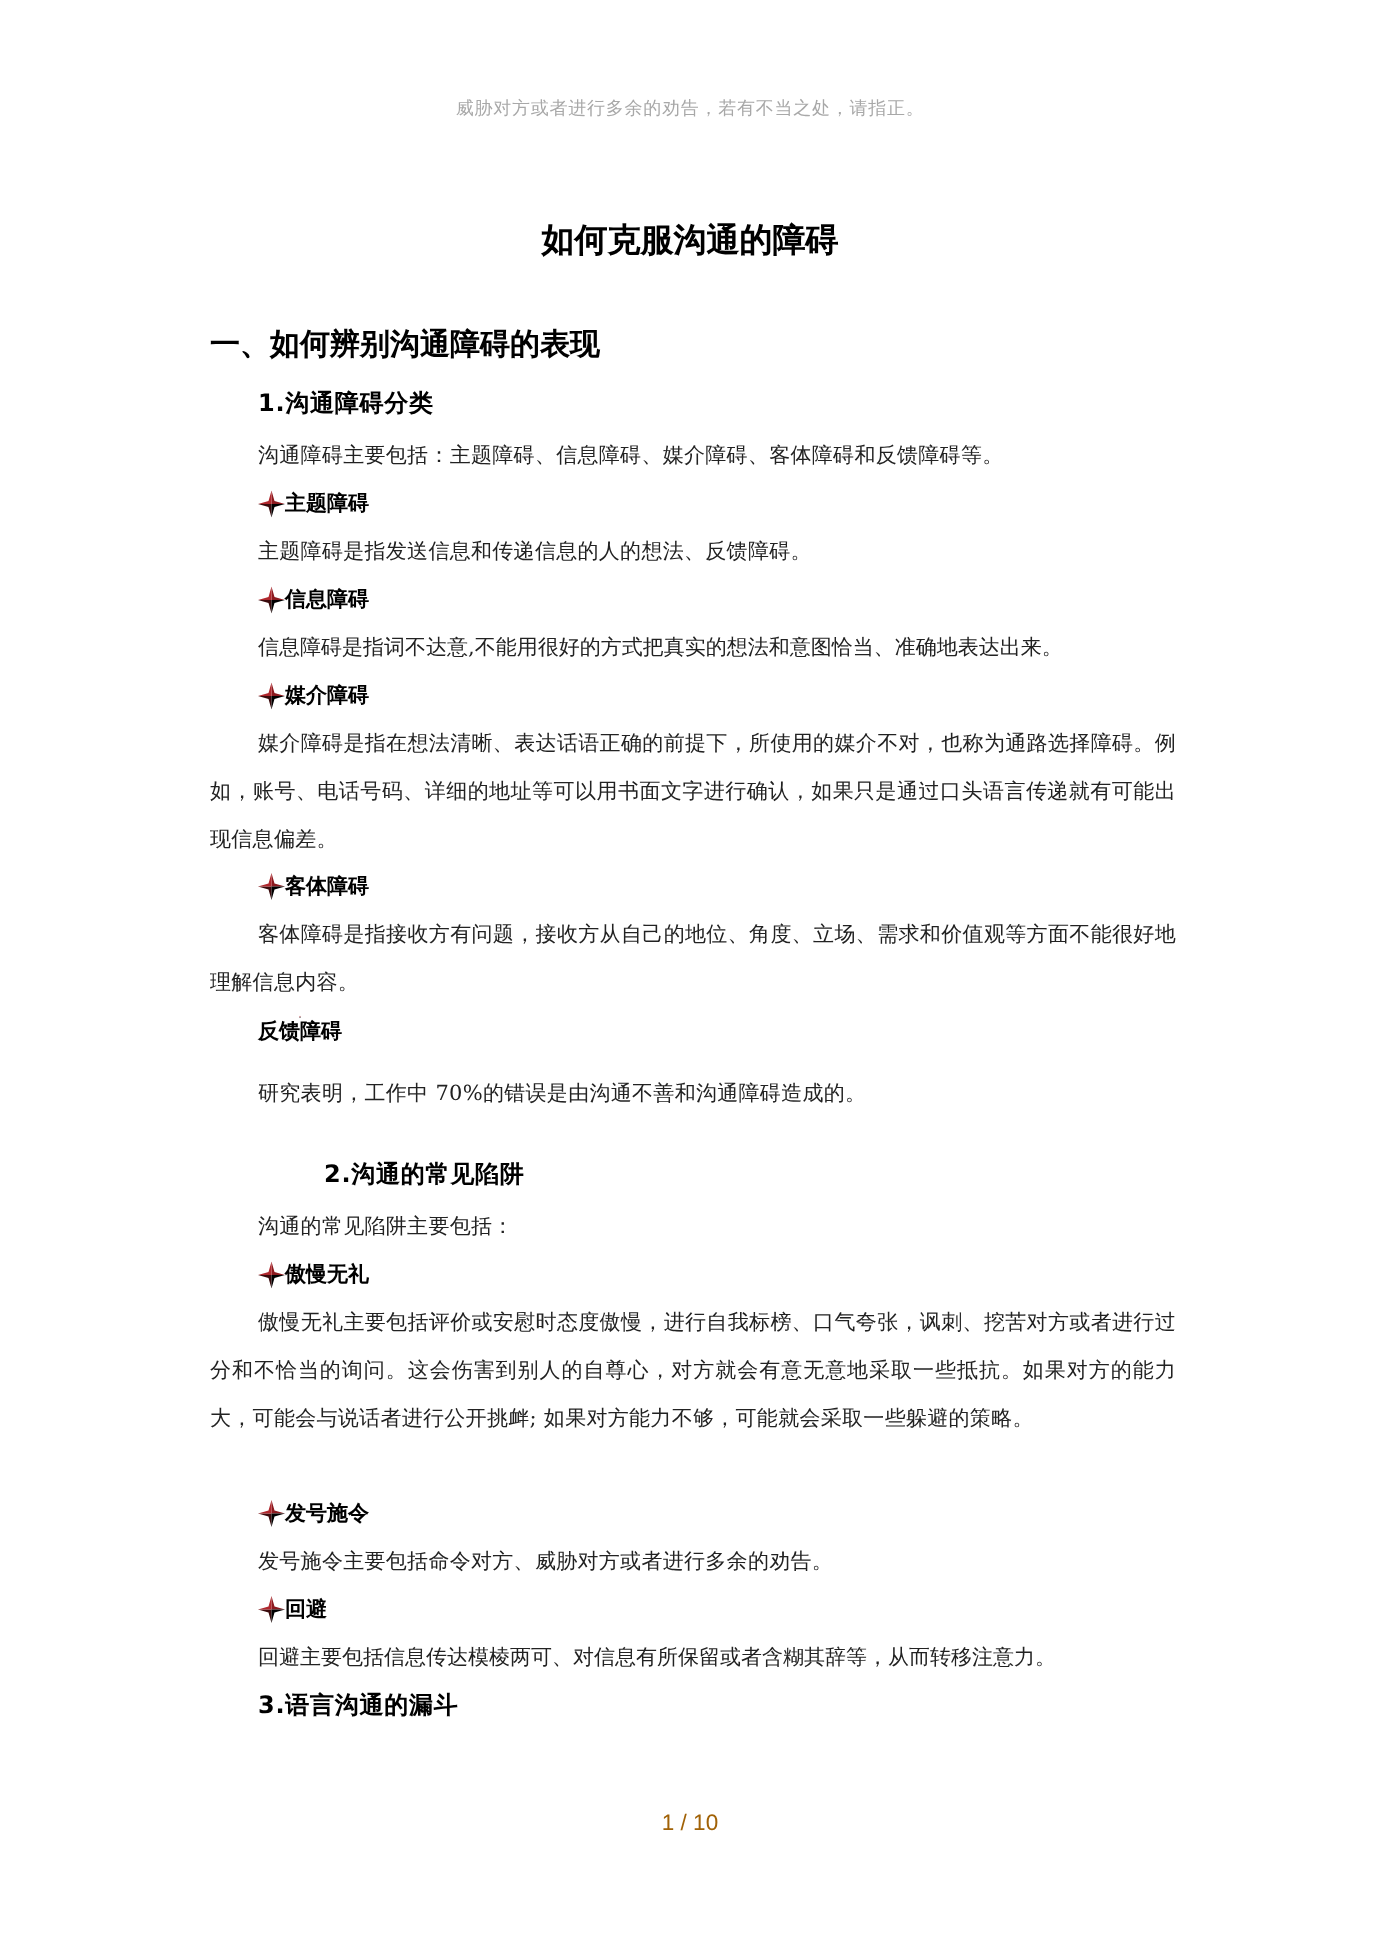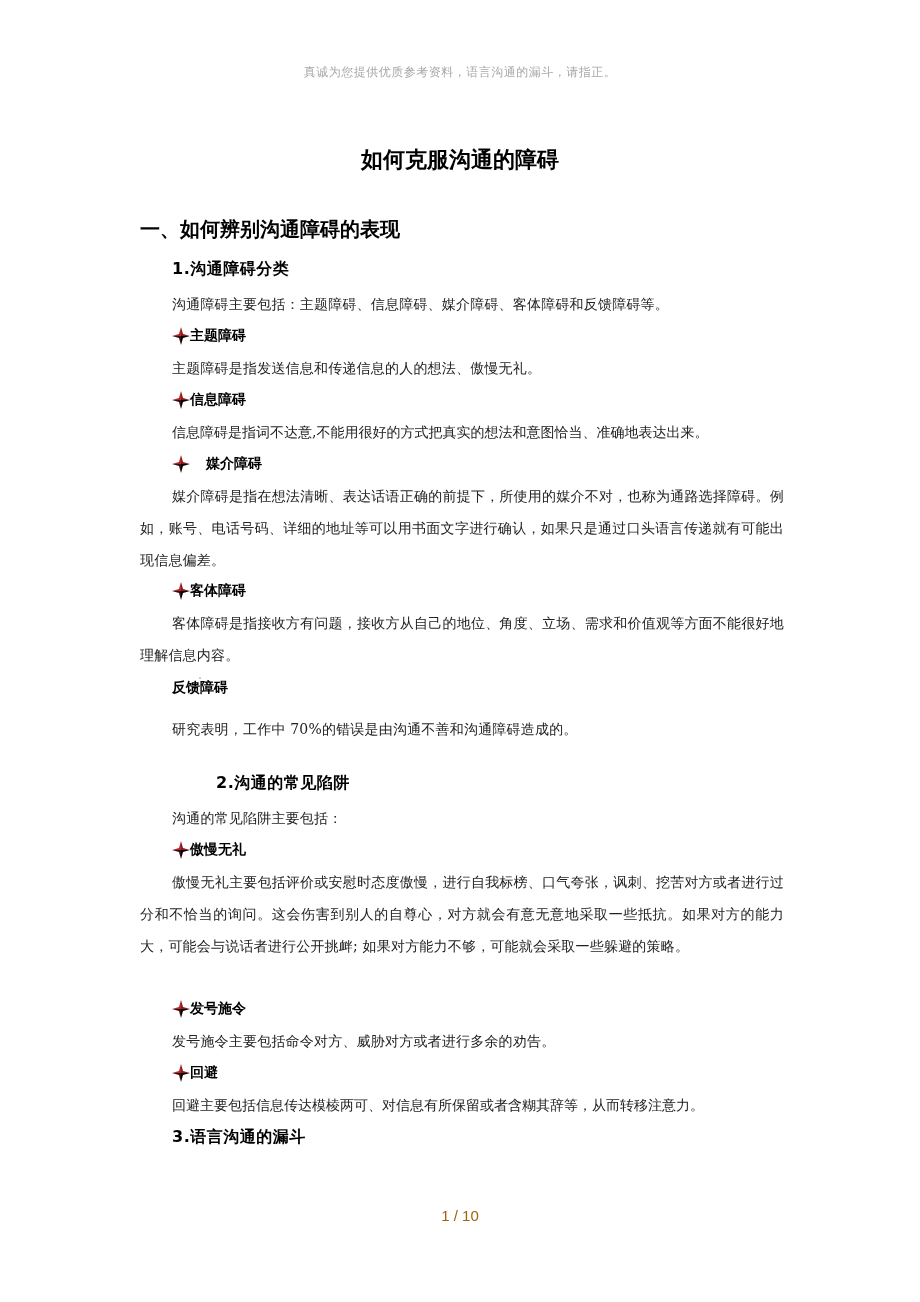--- a/index.html
+++ b/index.html
@@ -103,52 +103,52 @@
       font-family: "Liberation Sans", "DejaVu Sans", sans-serif;
       font-size: 15px;
       color: #a16207;
     }
   </style>
 </head>
 <body>
 
 <div class="page">
 
-  <div class="watermark">真诚为您提供优质参考资料，语言沟通的漏斗，请指正。</div>
+  <div class="watermark">威胁对方或者进行多余的劝告，若有不当之处，请指正。</div>
 
   <div class="doc-title">如何克服沟通的障碍</div>
 
   <div class="h1">一、如何辨别沟通障碍的表现</div>
 
   <div class="h2" style="top:259px;">1.沟通障碍分类</div>
   <div class="para" style="top:288px;">沟通障碍主要包括：主题障碍、信息障碍、媒介障碍、客体障碍和反馈障碍等。</div>
 
   <div class="bullet-row" style="top:326px;">
     <svg class="bullet-icon" viewBox="0 0 18 18">
       <polygon points="9,0 11,7 18,9 9,9" fill="#8b1a1f"></polygon>
       <polygon points="0,9 9,9 9,18 7,11" fill="#3a0a0c"></polygon>
       <polygon points="9,9 18,9 11,11 9,18" fill="#000"></polygon>
       <polygon points="9,0 9,9 0,9 7,7" fill="#b0282e"></polygon>
     </svg>
     <span class="bullet-label">主题障碍</span>
   </div>
-  <div class="para" style="top:352px;">主题障碍是指发送信息和传递信息的人的想法、傲慢无礼。</div>
+  <div class="para" style="top:352px;">主题障碍是指发送信息和传递信息的人的想法、反馈障碍。</div>
 
   <div class="bullet-row" style="top:390px;">
     <svg class="bullet-icon" viewBox="0 0 18 18">
       <polygon points="9,0 11,7 18,9 9,9" fill="#8b1a1f"></polygon>
       <polygon points="0,9 9,9 9,18 7,11" fill="#3a0a0c"></polygon>
       <polygon points="9,9 18,9 11,11 9,18" fill="#000"></polygon>
       <polygon points="9,0 9,9 0,9 7,7" fill="#b0282e"></polygon>
     </svg>
     <span class="bullet-label">信息障碍</span>
   </div>
   <div class="para" style="top:416px; letter-spacing:0;">信息障碍是指词不达意,不能用很好的方式把真实的想法和意图恰当、准确地表达出来。</div>
 
-  <div class="bullet-row" style="top:454px;gap:16px;">
+  <div class="bullet-row" style="top:454px;">
     <svg class="bullet-icon" viewBox="0 0 18 18">
       <polygon points="9,0 11,7 18,9 9,9" fill="#8b1a1f"></polygon>
       <polygon points="0,9 9,9 9,18 7,11" fill="#3a0a0c"></polygon>
       <polygon points="9,9 18,9 11,11 9,18" fill="#000"></polygon>
       <polygon points="9,0 9,9 0,9 7,7" fill="#b0282e"></polygon>
     </svg>
     <span class="bullet-label">媒介障碍</span>
   </div>
   <div class="para indent" style="top:480px;">媒介障碍是指在想法清晰、表达话语正确的前提下，所使用的媒介不对，也称为通路选择障碍。例如，账号、电话号码、详细的地址等可以用书面文字进行确认，如果只是通过口头语言传递就有可能出现信息偏差。</div>
 

